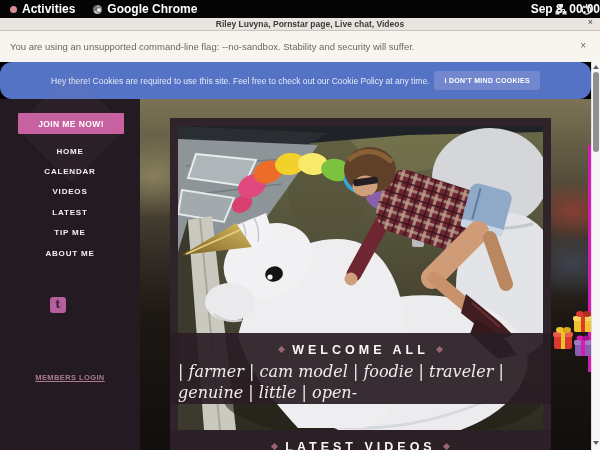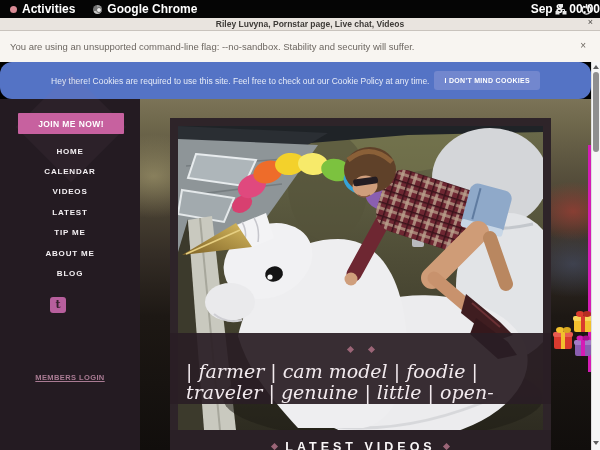--- a/index.html
+++ b/index.html
@@ -66,21 +66,21 @@
 
   
   #content-box{left:170px;top:118px;width:381px;height:332px;background:#2e2429;}
   #hero-photo{left:178px;top:126px;width:365px;height:304px;}
   #welcome-box{left:170px;top:333px;width:381px;height:71px;background:rgba(42,30,37,0.93);}
   #welcome-title{left:0;top:10px;width:381px;text-align:center;color:#faf7f8;
     font-size:12.5px;font-weight:bold;letter-spacing:4px;}
   .sparkle{display:inline-block;width:5px;height:5px;background:#9b6577;
     transform:rotate(45deg);margin:0 8px 2px 8px;vertical-align:middle;}
   #welcome-text{left:8px;top:28px;width:366px;color:#f2eaee;
-    font-family:"DejaVu Serif",serif;font-style:italic;font-size:19px;line-height:21px;margin-left:8px;}
+    font-family:"DejaVu Serif",serif;font-style:italic;font-size:16px;line-height:21px;}
   #videos-box{left:170px;top:430px;width:381px;height:34px;background:#2a2026;}
   #videos-title{left:0;top:10px;width:381px;text-align:center;color:#faf7f8;
     font-size:12.5px;font-weight:bold;letter-spacing:4px;}
 
   
   #edge-strip{left:588px;top:145px;width:3px;height:227px;background:#d41cb5;}
   #gifts{left:552px;top:306px;width:42px;height:60px;}
 
   
   #scrollbar{left:591px;top:62px;width:9px;height:388px;background:#f6f6f6;border-left:1px solid #ddd;}
@@ -138,21 +138,20 @@
 
   <div id="sidebar" class="abs"></div>
   <div id="sidebar-diamond" class="abs"></div>
   <button id="join-btn" class="abs">JOIN ME NOW!</button>
   <div class="abs menu-item" style="top:147px">HOME</div>
   <div class="abs menu-item" style="top:167px">CALENDAR</div>
   <div class="abs menu-item" style="top:187px">VIDEOS</div>
   <div class="abs menu-item" style="top:208px">LATEST</div>
   <div class="abs menu-item" style="top:228px">TIP ME</div>
   <div class="abs menu-item" style="top:249px">ABOUT ME</div>
-  <div class="abs menu-item" style="top:269px">BLOG</div>
   <div id="twitter-btn" class="abs">t</div>
   <div id="members-login" class="abs">MEMBERS LOGIN</div>
 
   <div id="content-box" class="abs"></div>
 
   <svg id="hero-photo" class="abs" viewBox="0 0 365 304">
     <defs>
       <linearGradient id="grassG" x1="0" y1="0" x2="0" y2="1">
         <stop offset="0" stop-color="#6a6a4a"></stop>
           <stop offset="0.45" stop-color="#4e4c36"></stop>
@@ -270,21 +269,21 @@
       <g transform="rotate(-10 187 60)">
           <ellipse cx="187" cy="60" rx="12.5" ry="10.5" fill="#cf9e7c"></ellipse>
         </g>
       <rect x="175" y="52" width="25" height="7" rx="3" fill="#241d22" transform="rotate(-8 187 55)"></rect>
       <path d="M180,69 Q186,73 192,69" stroke="#8a5a42" stroke-width="1.5" fill="none"></path>
     </g>
   </svg>
 
   <div id="welcome-box" class="abs">
     <div id="welcome-title" class="abs">
-      <span class="sparkle"></span><span class="sparkle"></span>
+      <span class="sparkle"></span><span>WELCOME ALL</span><span class="sparkle"></span>
     </div>
     <div id="welcome-text" class="abs">
       <div>| farmer | cam model | foodie | traveler | genuine | little | open-</div>
     </div>
   </div>
 
   <div id="videos-box" class="abs">
     <div id="videos-title" class="abs">
       <span class="sparkle"></span><span>LATEST VIDEOS</span><span class="sparkle"></span>
     </div>

